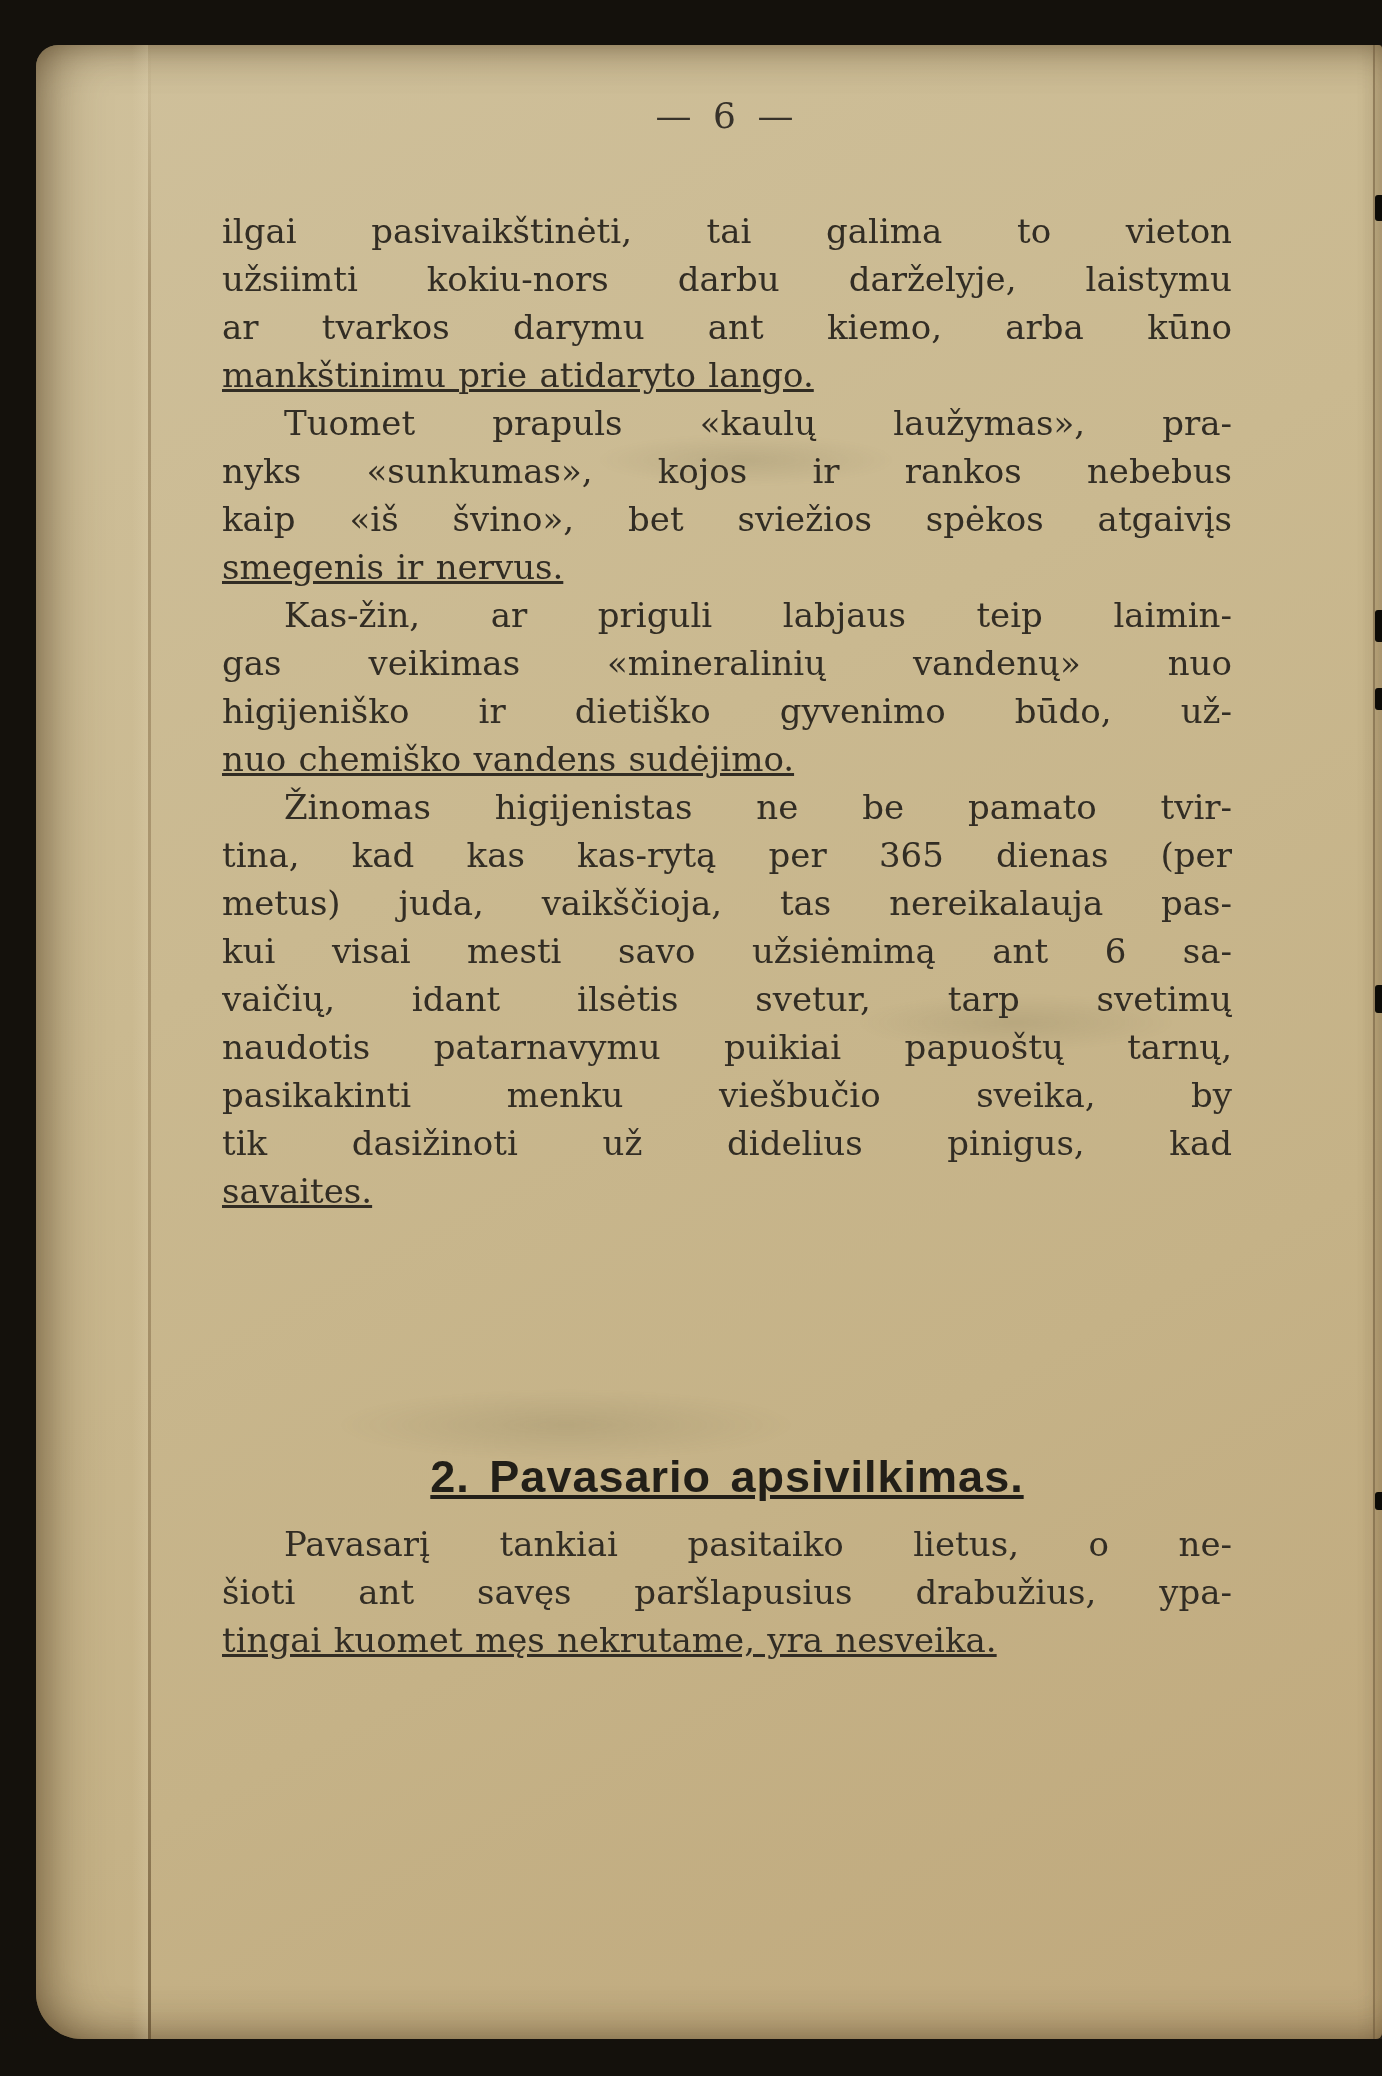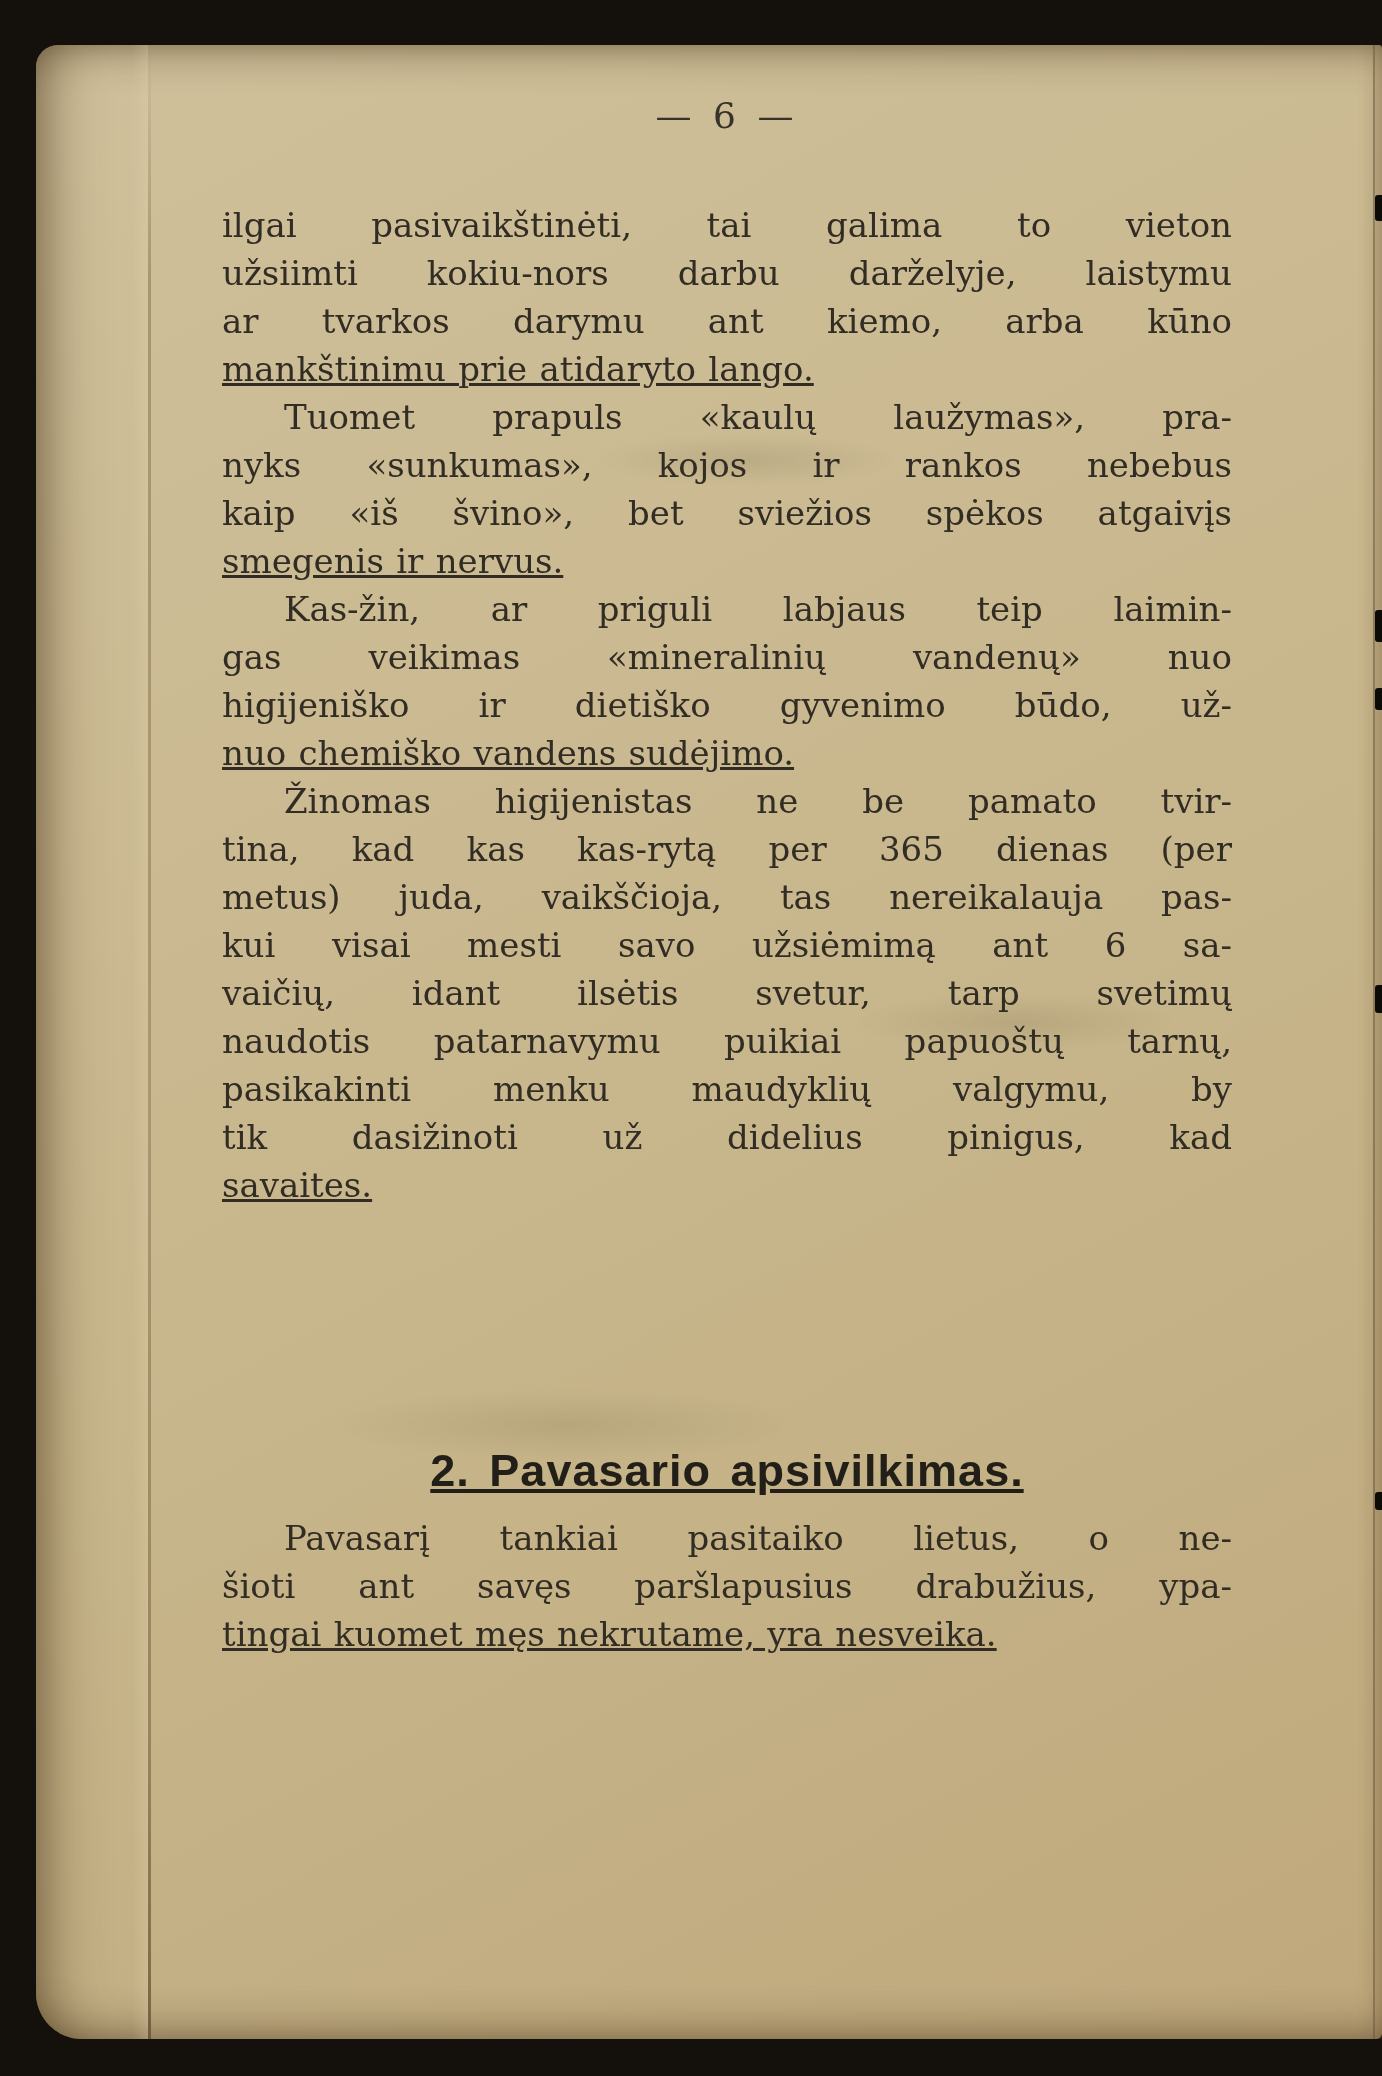--- a/index.html
+++ b/index.html
@@ -49,21 +49,21 @@
     background:radial-gradient(ellipse at center, rgba(104,96,64,.16), rgba(104,96,64,0) 70%);
     filter:blur(2px);
   }
   .page-number {
     position:absolute; left:186px; top:50px; width:1010px;
     text-align:center;
     font-size:36px; color:#37322a;
     letter-spacing:5px;
   }
   .text-col {
-    position:absolute; left:186px; top:156px; width:1010px;
+    position:absolute; left:186px; top:162px; width:1010px;
   }
   .para { margin:0; }
   .line {
     font-size:34px; line-height:48px; height:48px;
     color:#322d24;
     overflow:hidden;
     text-align:justify;
     word-spacing:1.5px;
   }
   .line.justify::after { content:""; display:inline-block; width:100%; height:0; }
@@ -116,21 +116,21 @@
           <div class="line justify">higijeniško ir dietiško gyvenimo būdo, už-</div>
           <div class="line last">nuo chemiško vandens sudėjimo.</div>
         </div>
         <div class="para">
           <div class="line justify indent">Žinomas higijenistas ne be pamato tvir-</div>
           <div class="line justify">tina, kad kas kas-rytą per 365 dienas (per</div>
           <div class="line justify">metus) juda, vaikščioja, tas nereikalauja pas-</div>
           <div class="line justify">kui visai mesti savo užsiėmimą ant 6 sa-</div>
           <div class="line justify">vaičių, idant ilsėtis svetur, tarp svetimų</div>
           <div class="line justify">naudotis patarnavymu puikiai papuoštų tarnų,</div>
-          <div class="line justify">pasikakinti menku maudyklių valgymu, by</div>
+          <div class="line justify">pasikakinti menku viešbučio sveika, by</div>
           <div class="line justify">tik dasižinoti už didelius pinigus, kad</div>
           <div class="line last">savaites.</div>
         </div>
         <div class="heading">2. Pavasario apsivilkimas.</div>
         <div class="para">
           <div class="line justify indent">Pavasarį tankiai pasitaiko lietus, o ne-</div>
           <div class="line justify">šioti ant savęs paršlapusius drabužius, ypa-</div>
           <div class="line last">tingai kuomet męs nekrutame, yra nesveika.</div>
         </div>
       </div>

